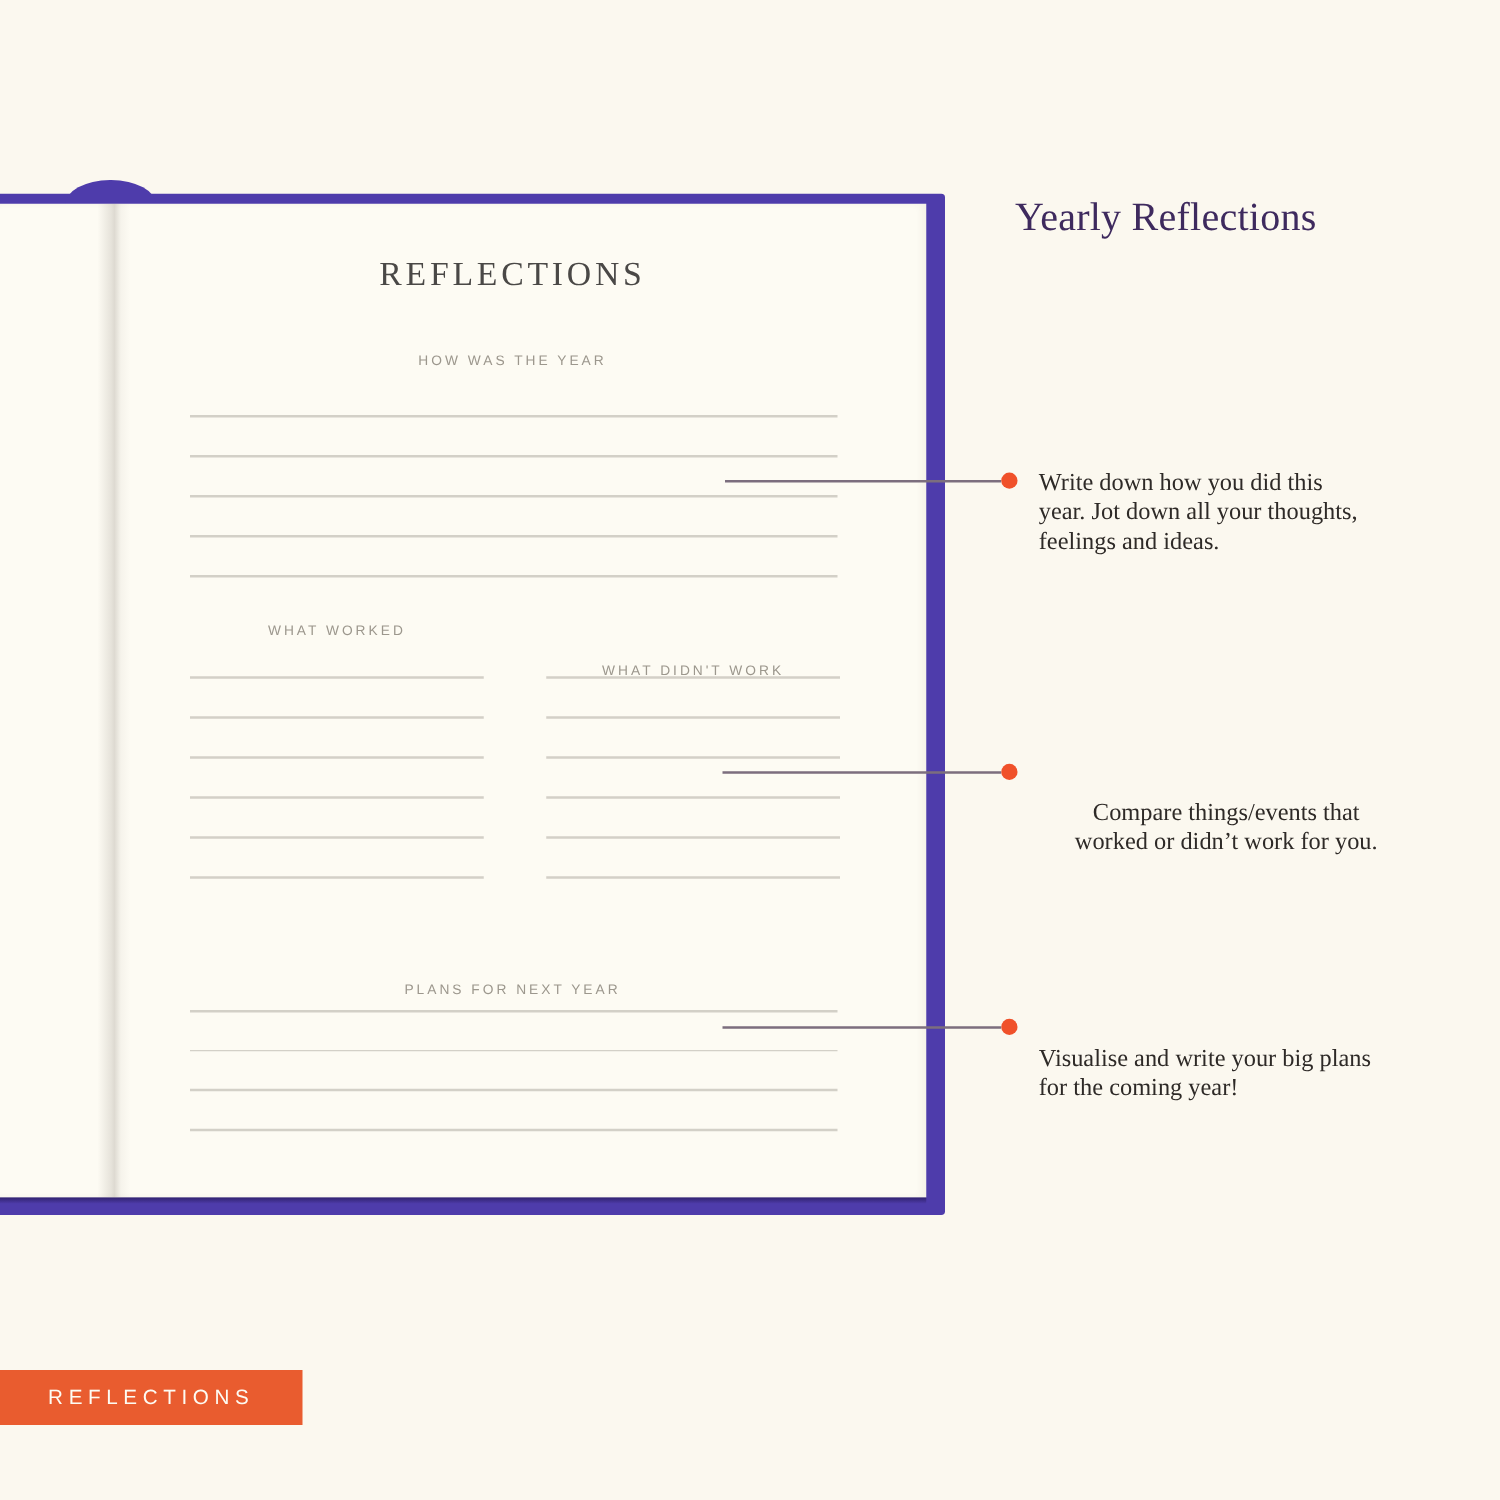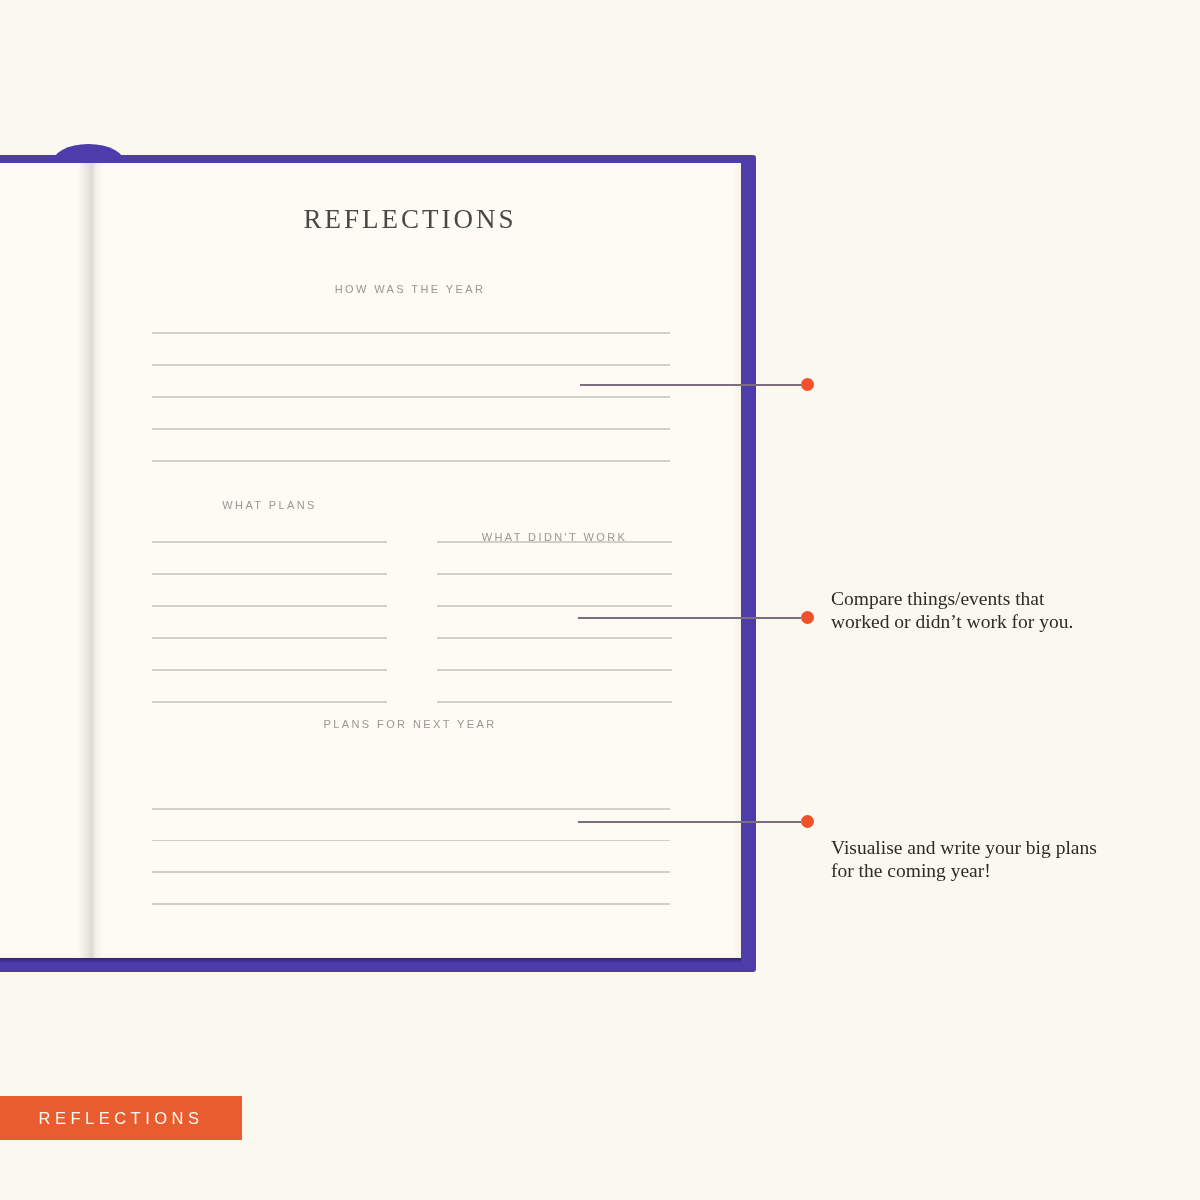--- a/index.html
+++ b/index.html
@@ -27,31 +27,31 @@
       rgba(110,100,90,.22) 52%,rgba(110,100,90,.05) 72%,rgba(110,100,90,0) 100%);}
 
   
   .page-title{position:absolute;left:150px;width:520px;top:204px;text-align:center;
     font-size:27px;font-weight:400;letter-spacing:3px;color:var(--page-title-color);}
   .sec-label{position:absolute;text-align:center;font-family:"Liberation Sans",sans-serif;
     font-size:11px;letter-spacing:2.4px;color:var(--label-gray);font-weight:400;}
   .lbl-s1{left:150px;width:520px;top:283px;}
   .lbl-wl{left:152px;width:235px;top:499px;}
   .lbl-wr{left:437px;width:235px;top:499px;margin-top:32px;}
-  .lbl-s3{left:150px;width:520px;top:718px;text-align:center;}
+  .lbl-s3{left:150px;width:520px;top:786px;text-align:center;}
   .rule{position:absolute;height:1.6px;background:var(--rule-line);}
 
   
   .headline{position:absolute;left:812px;top:155px;font-size:32px;font-weight:500;
     color:var(--heading-purple);letter-spacing:.2px;}
   .description{position:absolute;left:812px;top:203px;width:360px;font-size:25px;
     line-height:1.26;color:var(--heading-purple);white-space:pre-line;}
   .annotation{position:absolute;left:831px;width:300px;font-size:19.5px;line-height:1.2;
     color:var(--annotation-text);white-space:pre-line;}
-  .a1{top:375px;} .a2{top:587px;} .a3{top:836px;}
+  .a1{top:375px;} .a2{top:639px;text-align:center;} .a3{top:836px;}
   .connector{position:absolute;height:2px;background:var(--connector-gray);}
   .c1{left:580px;top:384px;width:221px;}
   .c2{left:578px;top:617px;width:223px;}
   .c3{left:578px;top:821px;width:223px;}
   .dot{position:absolute;width:13px;height:13px;border-radius:50%;background:var(--dot-orange);}
   .d1{left:801px;top:378px;} .d2{left:801px;top:611px;} .d3{left:801px;top:815px;}
 
   
   .tag{position:absolute;left:0;top:1096px;width:242px;height:44px;background:var(--tag-orange);
     color:var(--tag-text);display:flex;align-items:center;justify-content:center;
@@ -73,21 +73,21 @@
 
     <div class="sec-label lbl-s1">HOW WAS THE YEAR</div>
     <div id="s1-rules">
         <div class="rule" style="left: 152px; width: 518px; top: 332px;"></div>
         <div class="rule" style="left: 152px; width: 518px; top: 364px;"></div>
         <div class="rule" style="left: 152px; width: 518px; top: 396px;"></div>
         <div class="rule" style="left: 152px; width: 518px; top: 428px;"></div>
         <div class="rule" style="left: 152px; width: 518px; top: 460px;"></div>
       </div>
 
-    <div class="sec-label lbl-wl">WHAT PLANS</div>
+    <div class="sec-label lbl-wl">WHAT WORKED</div>
     <div id="wl-rules">
         <div class="rule" style="left: 152px; width: 235px; top: 541px;"></div>
         <div class="rule" style="left: 152px; width: 235px; top: 573px;"></div>
         <div class="rule" style="left: 152px; width: 235px; top: 605px;"></div>
         <div class="rule" style="left: 152px; width: 235px; top: 637px;"></div>
         <div class="rule" style="left: 152px; width: 235px; top: 669px;"></div>
         <div class="rule" style="left: 152px; width: 235px; top: 701px;"></div>
       </div>
 
     <div class="sec-label lbl-wr">WHAT DIDN'T WORK</div>
@@ -102,23 +102,27 @@
 
     <div class="sec-label lbl-s3">PLANS FOR NEXT YEAR</div>
     <div id="s3-rules">
         <div class="rule" style="left: 152px; width: 518px; top: 808px;"></div>
         <div class="rule" style="left: 152px; width: 518px; top: 839.7px;"></div>
         <div class="rule" style="left: 152px; width: 518px; top: 871.4px;"></div>
         <div class="rule" style="left: 152px; width: 518px; top: 903.1px;"></div>
       </div>
   </div>
 
+  <h1 class="headline">Yearly Reflections</h1>
 
   <div class="connector c1"></div>
   <div class="dot d1"></div>
+  <p class="annotation a1">Write down how you did this
+year. Jot down all your thoughts,
+feelings and ideas.</p>
 
   <div class="connector c2"></div>
   <div class="dot d2"></div>
   <p class="annotation a2">Compare things/events that
 worked or didn’t work for you.</p>
 
   <div class="connector c3"></div>
   <div class="dot d3"></div>
   <p class="annotation a3">Visualise and write your big plans
 for the coming year!</p>

